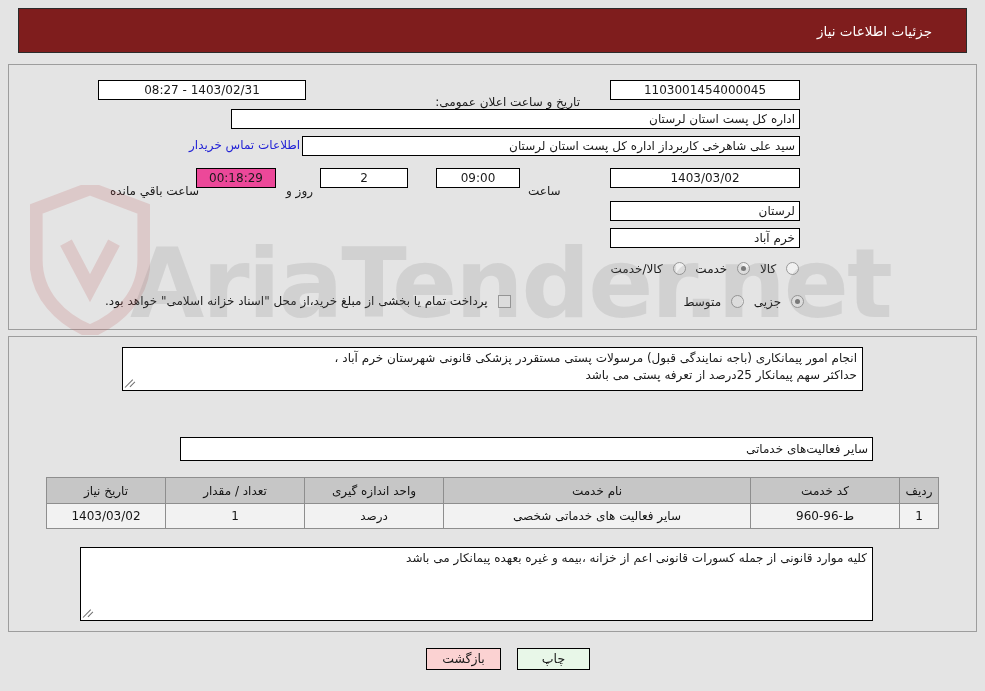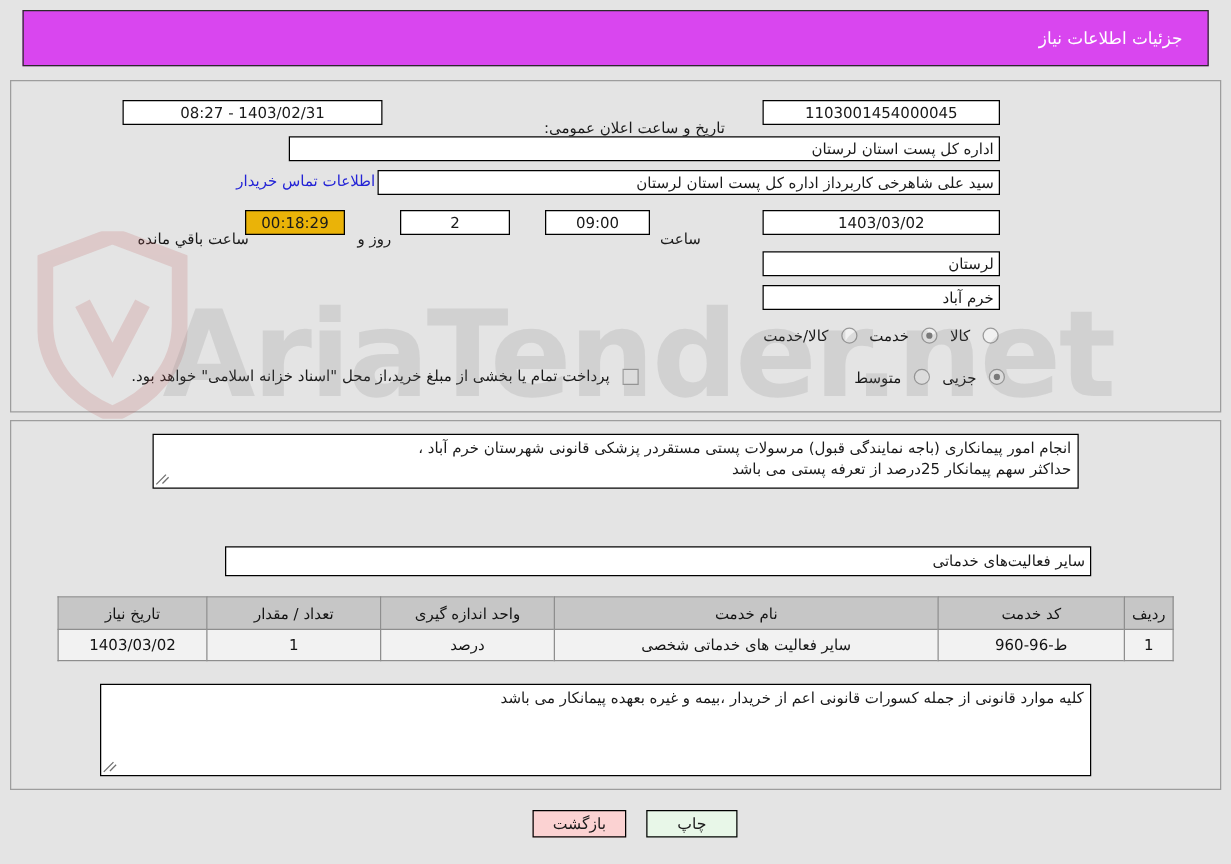--- a/index.html
+++ b/index.html
@@ -50,27 +50,27 @@
     width: 120px;
     height: 150px;
     opacity: 0.20;
   }
 
   
   .header-bar {
     position: absolute;
     left: 18px; top: 8px;
     width: 949px; height: 45px;
-    background: #d946ef;
+    background: #7f1d1d;
     border: 1px solid #2b2b2b;
     box-sizing: border-box;
     display: flex;
     align-items: center;
     justify-content: flex-start;
-    padding-right: 20px;
+    padding-right: 34px;
     z-index: 2;
   }
   .header-title {
     color: #ffffff;
     font-size: 13.5px;
   }
 
   
   .panel {
     position: absolute;
@@ -103,21 +103,21 @@
     line-height: 18px;
     font-size: 12px;
     padding: 0 4px;
     color: #1a1a1a;
     overflow: hidden;
     text-overflow: clip;
     white-space: nowrap;
   }
   .fbox.center { text-align: center; }
   .fbox.right  { text-align: right; }
-  .fbox.ivory  { background: #eab308; text-align: center; }
+  .fbox.ivory  { background: #ec4899; text-align: center; }
 
   .link-blue {
     color: #2323d6;
     font-size: 12px;
     cursor: pointer;
     white-space: nowrap;
   }
 
   
   .radio {
@@ -352,21 +352,21 @@
         <td>سایر فعالیت های خدماتی شخصی</td>
         <td>درصد</td>
         <td>1</td>
         <td>1403/03/02</td>
       </tr>
     </tbody>
   </table>
 
   <div class="strong-label" style="top:583px; right:22px;">توضیحات خریدار:</div>
   <div class="ta-wrap" style="top:547px; right:112px; left:80px; height:74px; z-index:6;">
-    <div class="ta-inner">کلیه موارد قانونی از جمله کسورات قانونی اعم از خریدار ،بیمه و غیره بعهده پیمانکار می باشد</div>
+    <div class="ta-inner">کلیه موارد قانونی از جمله کسورات قانونی اعم از خزانه ،بیمه و غیره بعهده پیمانکار می باشد</div>
     <span class="resize-grip">
       <i style="width:11px; left:0px; top:10px; transform:rotate(-45deg);"></i>
       <i style="width:7px; left:0px; top:10px; transform:rotate(-45deg) translate(4px,3px);"></i>
     </span>
   </div>
 
   <div class="btn" id="btn-print" style="top:648px; left:517px; width:73px;">چاپ</div>
   <div class="btn" id="btn-back" style="top:648px; left:426px; width:75px;">بازگشت</div>
 
   <div class="watermark">

